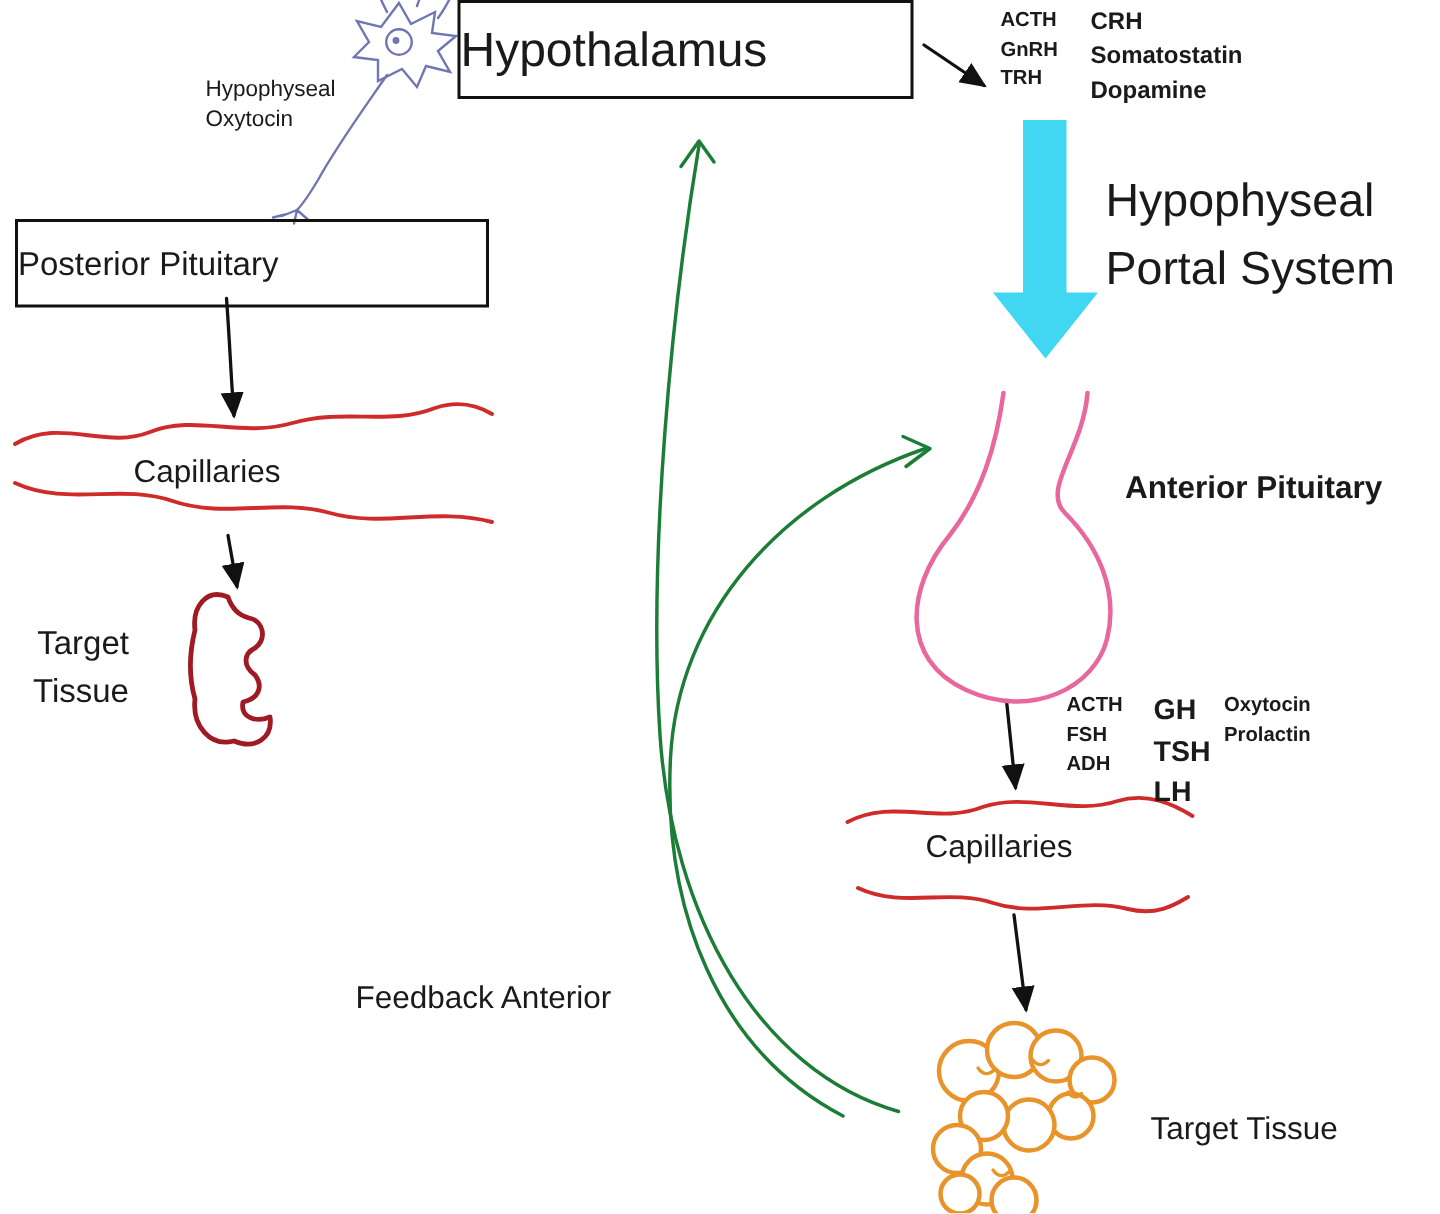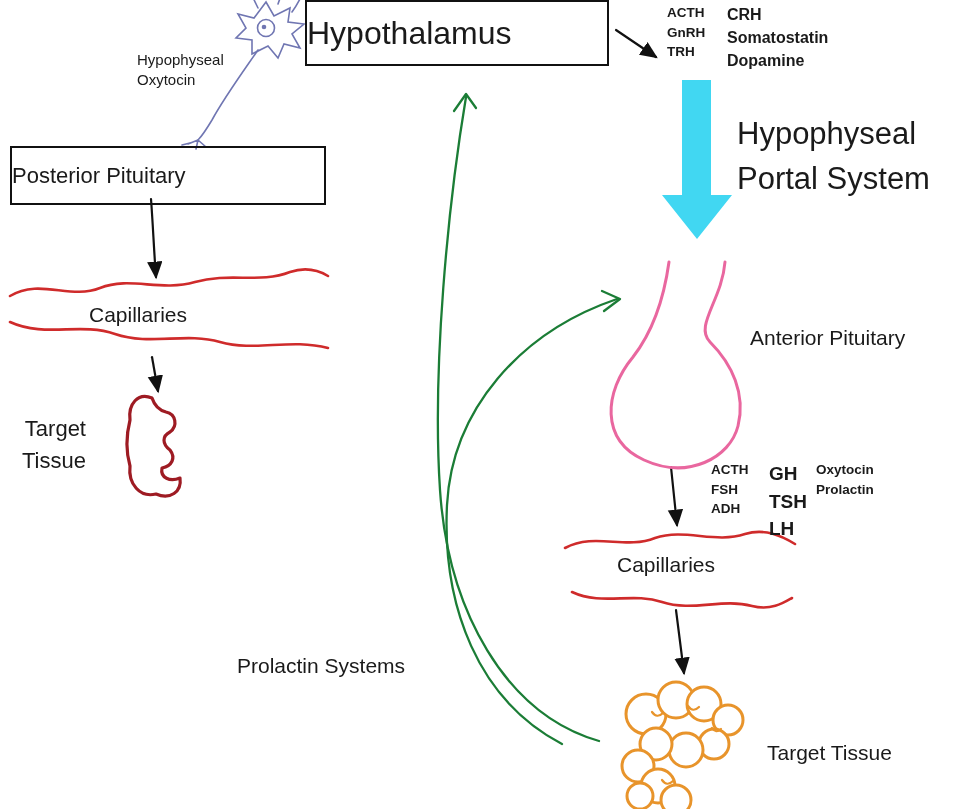--- a/index.html
+++ b/index.html
@@ -16,21 +16,21 @@
   .box{
     position:absolute;z-index:2;border:2px solid var(--c-black);background:transparent;
     display:flex;align-items:center;text-align:center;
   }
   .hypothalamus-box{left:305px;top:0;width:300px;height:62px;font-size:32px;font-weight:500;}
   .posterior-box{left:10px;top:133px;width:312px;height:55px;font-size:22px;margin-top:13px;}
   .vasopressin{left:137px;top:50px;font-size:15px;line-height:1.35;}
   .releasing1{left:667px;top:3px;font-size:13.5px;font-weight:600;line-height:1.45;}
   .releasing2{left:727px;top:3px;font-size:16px;font-weight:600;line-height:1.45;}
   .portal{left:737px;top:112px;font-size:31px;font-weight:500;line-height:1.45;}
-  .anterior{left:750px;top:324px;font-size:21px;}
+  .anterior{left:750px;top:312px;font-size:21px;font-weight:bold;}
   .acol1{left:711px;top:460px;font-size:13.5px;font-weight:600;line-height:1.45;}
   .acol2{left:769px;top:460px;font-size:19px;font-weight:600;line-height:1.45;}
   .acol3{left:816px;top:460px;font-size:13.5px;font-weight:600;line-height:1.45;}
   .cap-left{left:89px;top:301px;font-size:21px;}
   .cap-right{left:617px;top:551px;font-size:21px;}
   .tt-left{left:22px;top:413px;font-size:22px;line-height:1.45;text-align:right;}
   .tt-right{left:767px;top:739px;font-size:21px;}
   .feedback{left:237px;top:652px;font-size:21px;}
 
   .stroke-purple{stroke:var(--c-purple);fill:none;stroke-width:1.6;stroke-linecap:round;}
@@ -151,15 +151,15 @@
   <div class="lbl acol2">GH
 TSH
 LH</div>
   <div class="lbl acol3">Oxytocin
 Prolactin</div>
   <div class="lbl cap-left">Capillaries</div>
   <div class="lbl cap-right">Capillaries</div>
   <div class="lbl tt-left">Target
 Tissue</div>
   <div class="lbl tt-right">Target Tissue</div>
-  <div class="lbl feedback">Prolactin Systems</div>
+  <div class="lbl feedback">Feedback Anterior</div>
 
 </div>
 
 </body></html>

